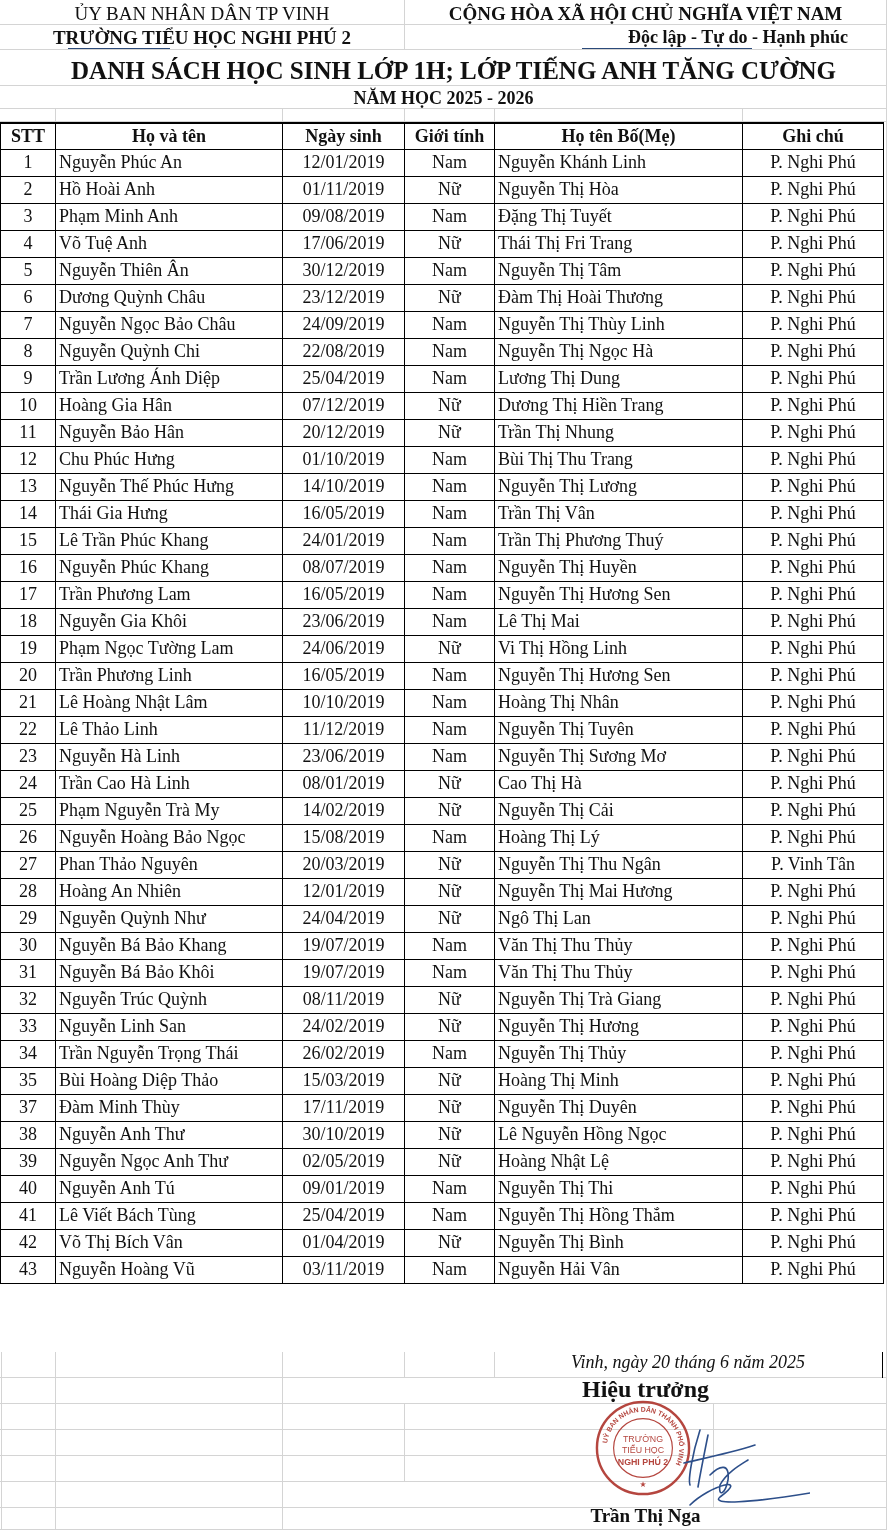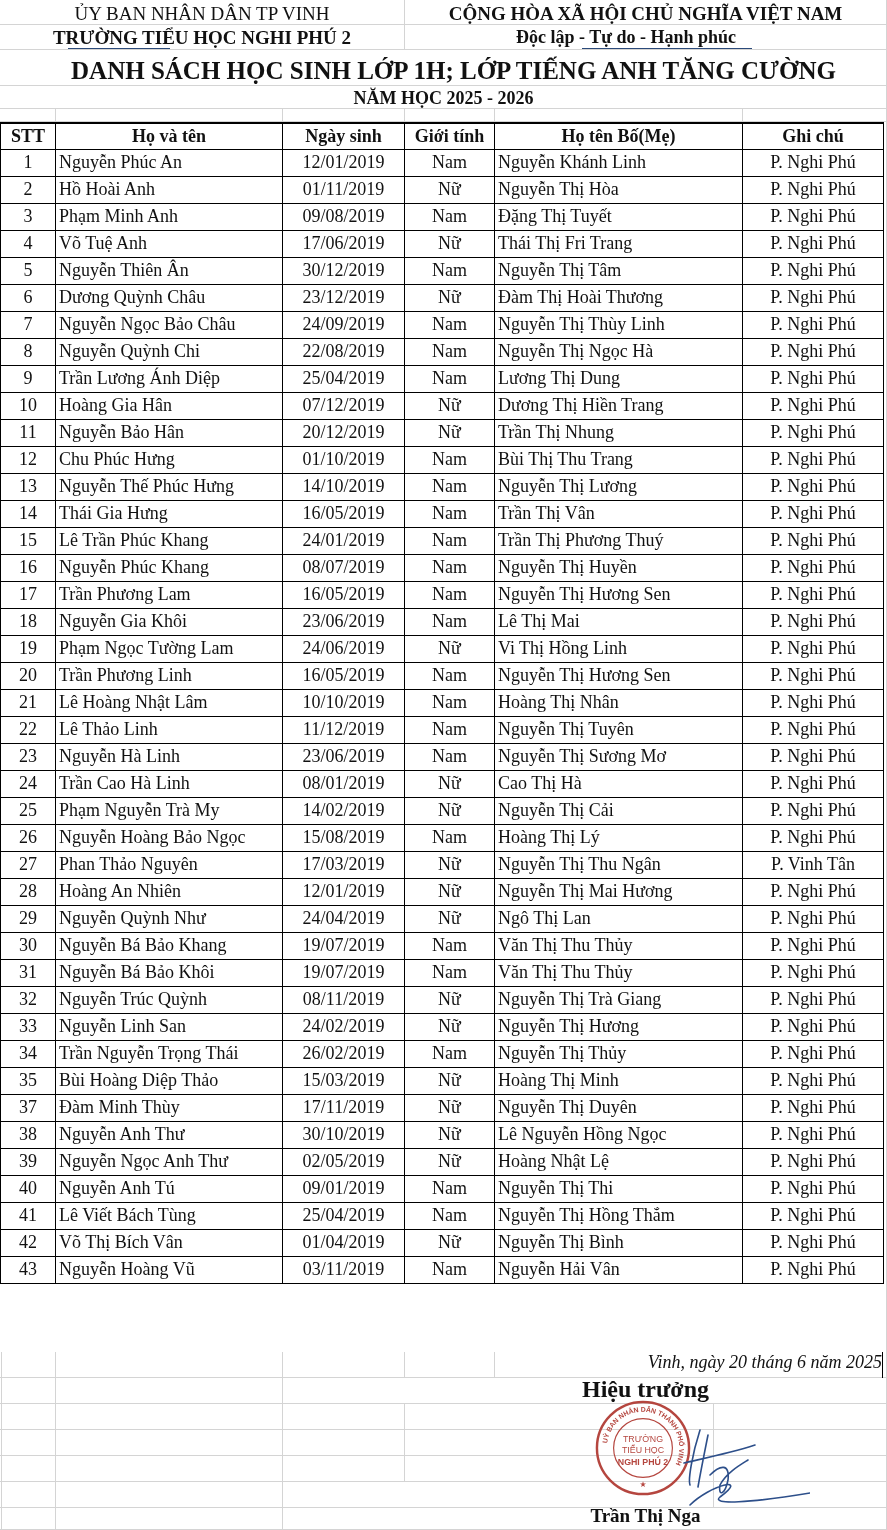--- a/index.html
+++ b/index.html
@@ -6,35 +6,35 @@
   body { width:887px; height:1530px; position:relative; overflow:hidden;
          font-family:"Liberation Serif","DejaVu Serif",serif; color:#111; }
   .sheet { position:absolute; left:0; top:0; width:887px; height:1530px; }
   
   .gridrow { position:absolute; left:0; width:887px; border-bottom:1px solid #d4d4d4; box-sizing:border-box; }
   .vgrid { position:absolute; width:0; border-left:1px solid #d4d4d4; }
   .hdr-text { position:absolute; white-space:nowrap; }
   .title-l1 { left:0; width:404px; text-align:center; top:3px; font-size:19px; }
   .title-l2 { left:0; width:404px; text-align:center; top:27px; font-size:19px; font-weight:bold; }
   .title-r1 { left:404px; width:483px; text-align:center; top:3px; font-size:19px; font-weight:bold; }
-  .title-r2 { left:404px; width:444px; text-align:center; top:27px; font-size:18px; font-weight:bold; }
+  .title-r2 { left:404px; width:444px; text-align:right; top:27px; font-size:18px; font-weight:bold; }
   .underline-l { position:absolute; left:68px; top:48px; width:102px; border-bottom:1px solid #2b4a7a; }
   .underline-r { position:absolute; left:582px; top:48px; width:170px; border-bottom:1px solid #2b4a7a; }
   .main-title { left:10px; width:887px; text-align:center; top:57px; font-size:25px; font-weight:bold; }
   .sub-title { left:0; width:887px; text-align:center; top:88px; font-size:18px; font-weight:bold; }
 
   table.roster { position:absolute; left:0; top:122px; border-collapse:collapse; table-layout:fixed; width:883px; }
   table.roster th, table.roster td { border:1px solid #000; height:27px; padding:0 3px; font-size:18px;
        white-space:nowrap; overflow:hidden; box-sizing:border-box; }
   table.roster th { font-weight:bold; text-align:center; height:26px; }
   table.roster td.c { text-align:center; }
   table.roster td.l { text-align:left; }
   table.roster thead tr { border-top:2px solid #000;padding-left:33px; }
 
-  .footer-date { position:absolute; left:494px; width:388px; text-align:right; top:1352px; font-size:18px; font-style:italic; }
+  .footer-date { position:absolute; left:494px; width:388px; text-align:center; top:1352px; font-size:18px; font-style:italic; }
   .footer-role { position:absolute; left:404px; width:483px; text-align:center; top:1376px; font-size:24px; font-weight:bold; }
   .footer-name { position:absolute; left:404px; width:483px; text-align:center; top:1505px; font-size:19px; font-weight:bold; }
   .stamp { position:absolute; left:594px; top:1399px; width:98px; height:98px; }
   .signature { position:absolute; left:670px; top:1425px; width:140px; height:90px; }
 </style>
 </head>
 <body>
 
 <div class="sheet">
 
@@ -301,21 +301,21 @@
           <td class="c">26</td>
           <td class="l">Nguyễn Hoàng Bảo Ngọc</td>
           <td class="c">15/08/2019</td>
           <td class="c">Nam</td>
           <td class="l">Hoàng Thị Lý</td>
           <td class="c">P. Nghi Phú</td>
         </tr>
         <tr>
           <td class="c">27</td>
           <td class="l">Phan Thảo Nguyên</td>
-          <td class="c">17/03/2019</td>
+          <td class="c">20/03/2019</td>
           <td class="c">Nữ</td>
           <td class="l">Nguyễn Thị Thu Ngân</td>
           <td class="c">P. Vinh Tân</td>
         </tr>
         <tr>
           <td class="c">28</td>
           <td class="l">Hoàng An Nhiên</td>
           <td class="c">12/01/2019</td>
           <td class="c">Nữ</td>
           <td class="l">Nguyễn Thị Mai Hương</td>

